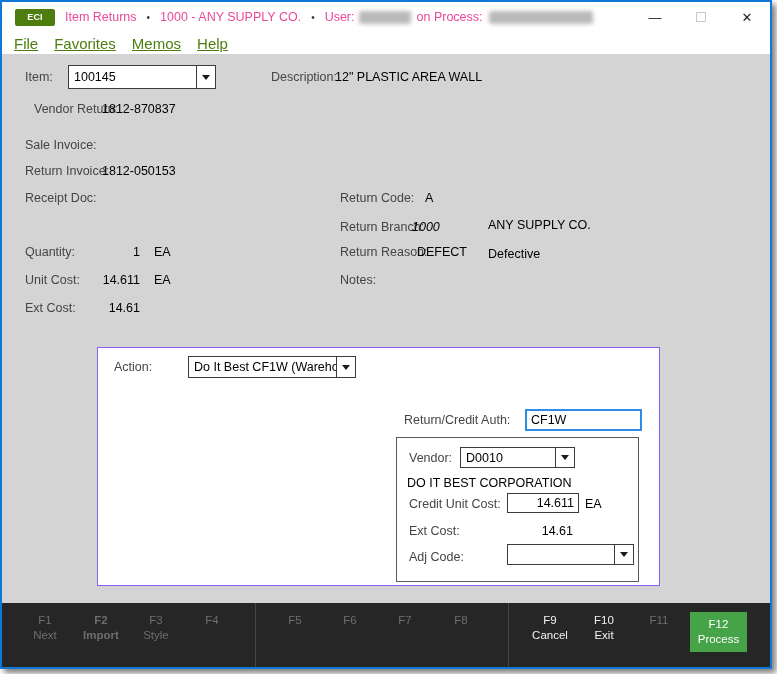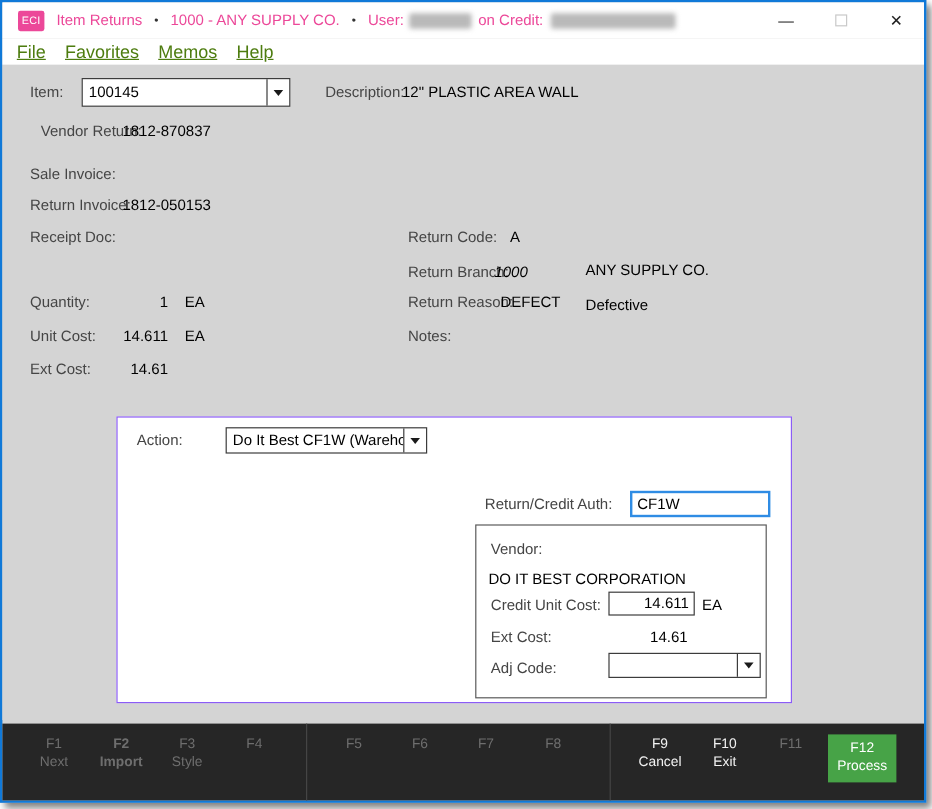--- a/index.html
+++ b/index.html
@@ -5,22 +5,22 @@
   * { margin:0; padding:0; box-sizing:border-box; }
   html,body { width:777px; height:674px; background:#ffffff; font-family:"Liberation Sans", sans-serif; }
   #window {
     position:absolute; left:0; top:0; width:772px; height:669px;
     border:2px solid #1079d8; background:#d4d4d4;
     box-shadow:4px 4px 6px rgba(0,0,0,0.5);
   }
   
   .titlebar { position:relative; height:30px; background:#ffffff; display:flex; align-items:center; }
   .eci-logo {
-    margin-left:13px; width:22px; height:17px; background:#ec4899; border-radius:2px;
-    color:#fff; font-size:9px; font-weight:normal; display:flex; align-items:center; justify-content:center;
+    margin-left:13px; width:40px; height:17px; background:#4d7c0f; border-radius:2px;
+    color:#fff; font-size:9px; font-weight:bold; display:flex; align-items:center; justify-content:center;
     letter-spacing:0.2px;
   }
   .title-seg { font-size:12.5px; color:#ec4899; white-space:nowrap; }
   .title-app { margin-left:10px; }
   .title-bullet { margin:0 10px; font-size:10px; color:#333; }
   .redacted { display:inline-block; height:13px; background:#b9b9b9; border-radius:2px; filter:blur(2px); vertical-align:middle; }
   .redacted.user { width:52px; margin:0 6px 0 4px; }
   .redacted.station { width:104px; margin-left:6px; }
   .win-controls { position:absolute; right:0; top:0; height:30px; display:flex; }
   .win-btn { width:46px; height:30px; display:flex; align-items:center; justify-content:center; font-size:13px; color:#222; cursor:default; }
@@ -65,21 +65,21 @@
 <div id="window">
 
   <div class="titlebar">
     <div class="eci-logo">ECI</div>
     <span class="title-seg title-app">Item Returns</span>
     <span class="title-seg title-bullet">•</span>
     <span class="title-seg">1000 - ANY SUPPLY CO.</span>
     <span class="title-seg title-bullet">•</span>
     <span class="title-seg">User:</span>
     <span class="redacted user"></span>
-    <span class="title-seg">on Credit:</span>
+    <span class="title-seg">on Process:</span>
     <span class="redacted station"></span>
     <div class="win-controls">
       <div class="win-btn">
           <span>—</span>
         </div>
       <div class="win-btn">
           <span class="max-box"></span>
         </div>
       <div class="win-btn">
           <span>✕</span>
@@ -90,21 +90,21 @@
   <div class="menubar">
     <span class="menu-item">File</span>
     <span class="menu-item">Favorites</span>
     <span class="menu-item">Memos</span>
     <span class="menu-item">Help</span>
   </div>
 
   <div class="content">
 
     <span class="lbl" style="left:23px; top:16px;">Item:</span>
-    <div class="combo" style="left:66px; top:11px; width:174px; height:24px;">
+    <div class="combo" style="left:66px; top:11px; width:148px; height:24px;">
       <span class="combo-val">100145</span>
       <span class="combo-arrow"></span>
     </div>
     <span class="lbl" style="left:269px; top:16px;">Description:</span>
     <span class="val" style="left:333px; top:16px;">12" PLASTIC AREA WALL</span>
 
     <span class="lbl" style="left:16px; top:48px;margin-left:16px;">Vendor Return:</span>
     <span class="val" style="left:100px; top:48px;">1812-870837</span>
 
     <span class="lbl" style="left:23px; top:84px;">Sale Invoice:</span>
@@ -146,20 +146,24 @@
       <div class="combo" style="left:90px; top:8px; width:168px; height:22px;">
         <span class="combo-val">Do It Best CF1W (Warehouse)</span>
         <span class="combo-arrow"></span>
       </div>
 
       <span class="lbl" style="left:306px; top:65px;">Return/Credit Auth:</span>
       <input class="auth-input" type="text" value="CF1W" style="">
 
       <div class="vendor-panel">
         <span class="lbl" style="left:12px; top:13px;">Vendor:</span>
+        <div class="combo" style="left:63px; top:9px; width:115px; height:21px;">
+          <span class="combo-val">D0010</span>
+          <span class="combo-arrow"></span>
+        </div>
 
         <span class="val" style="left:10px; top:38px;">DO IT BEST CORPORATION</span>
 
         <span class="lbl" style="left:12px; top:59px;">Credit Unit Cost:</span>
         <input class="credit-input" type="text" value="14.611" style="">
         <span class="val" style="left:188px; top:59px;">EA</span>
 
         <span class="lbl" style="left:12px; top:86px;">Ext Cost:</span>
         <span class="val num" style="left:110px; top:86px; width:66px;">14.61</span>
 

